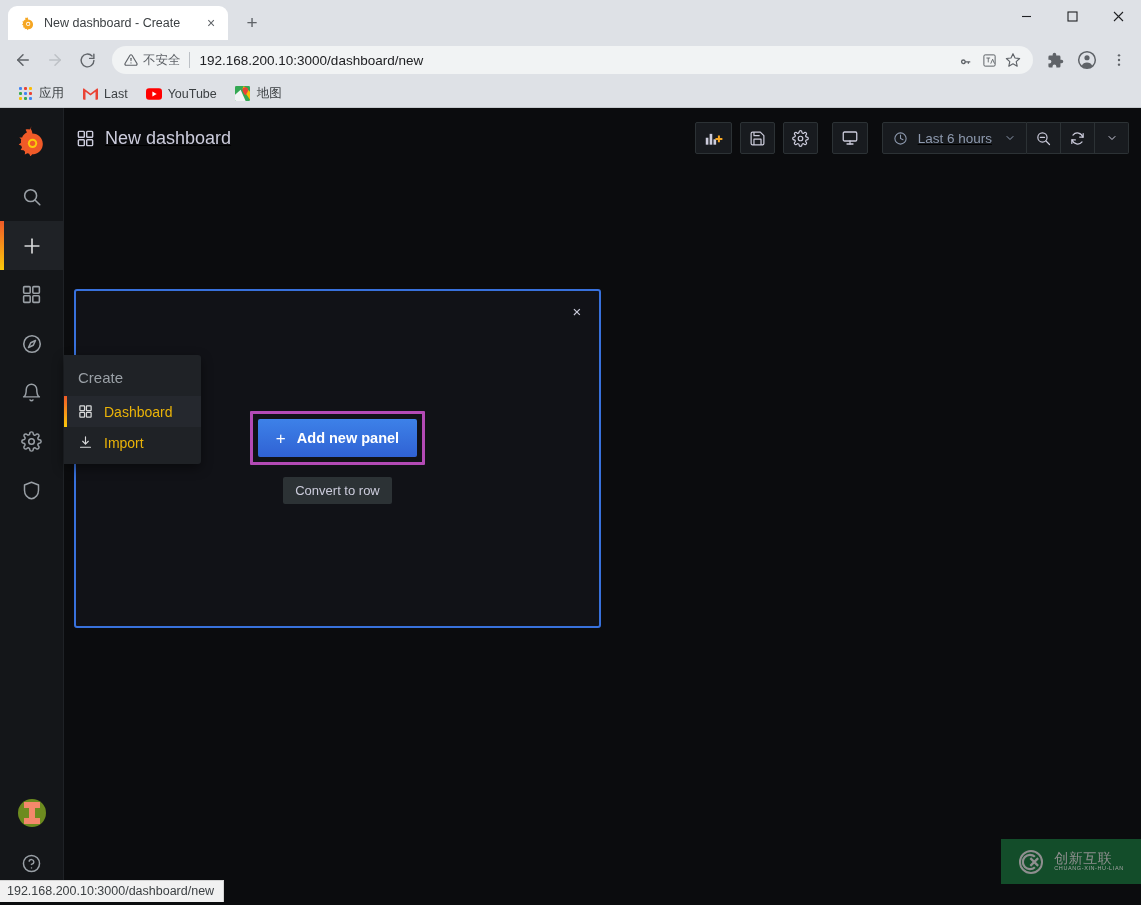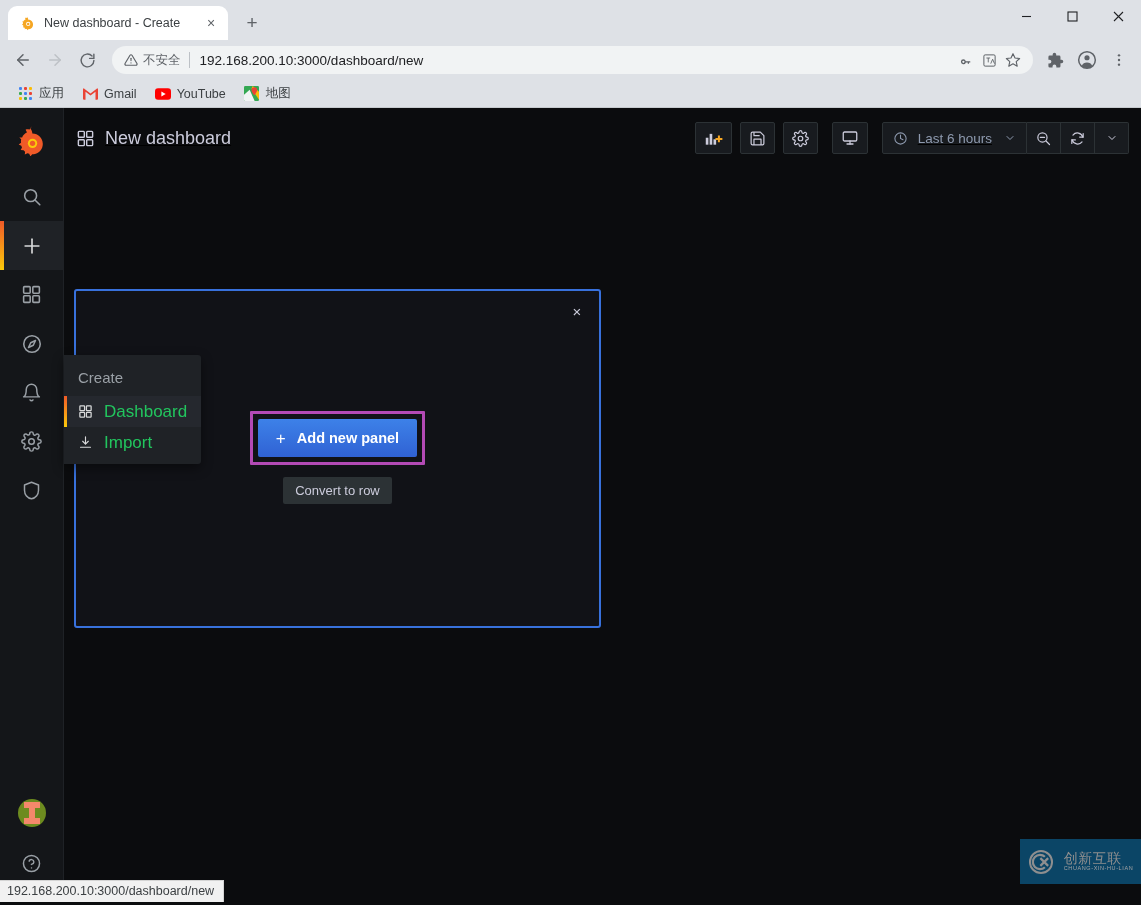--- a/index.html
+++ b/index.html
@@ -307,22 +307,22 @@
   }
   .create-menu-head {
     color: #9aa0a6;
     font-size: 15px;
     padding: 14px 0 10px 14px;
   }
   .cm-item {
     display: flex; align-items: center; gap: 11px;
     height: 31px;
     padding-left: 14px;
-    color: #22c55e;
-    font-size: 17px;
+    color: #eab308;
+    font-size: 14px;
     position: relative;
   }
   .cm-item.active { background: #25282e; }
   .cm-item.active::before {
     content: "";
     position: absolute; left: 0; top: 0; bottom: 0; width: 3px;
     background: linear-gradient(#f05a28,#fbca0a);
   }
   .cm-item svg { display:block; flex: 0 0 auto; }
 
@@ -334,22 +334,22 @@
     border: 1px solid #d4d4d4;
     border-left: none; border-bottom: none;
     color: #3c4043;
     font-size: 12.5px;
     padding: 3px 9px 4px 7px;
     z-index: 60;
   }
   .watermark {
     position: absolute;
     right: 0; bottom: 18px;
-    width: 121px; height: 45px;
-    background: #0c4a6e;
+    width: 140px; height: 45px;
+    background: #14532d;
     display: flex; align-items: center; justify-content: center;
     gap: 10px;
     z-index: 55;
     opacity: .92;
   }
   .wm-logo { width: 26px; height: 26px; flex: 0 0 26px; }
   .wm-text { display: flex; flex-direction: column; line-height: 1.05; }
   .wm-cn { font-size: 14px; color: #9a9a9a; letter-spacing: .5px; }
   .wm-en { font-size: 5.5px; color: #b0b0b0; letter-spacing: .6px; }
 </style>
@@ -479,21 +479,21 @@
         </span>
       </span>
       <span>应用</span>
     </div>
     <div class="bm">
       <span class="bm-ico">
         <svg width="15" height="12" viewBox="0 0 24 18">
             <path fill="#ea4335" d="M1.6 0 12 8 22.4 0H24v16.4a1.6 1.6 0 0 1-1.6 1.6H20V5.4L12 11.4 4 5.4V18H1.6A1.6 1.6 0 0 1 0 16.4V0z"></path>
           </svg>
       </span>
-      <span>Gmail</span>
+      <span>Last</span>
     </div>
     <div class="bm">
       <span class="bm-ico">
         <svg width="16" height="12" viewBox="0 0 24 17">
             <rect width="24" height="17" rx="4.5" fill="#ff0000"></rect>
             <path d="M9.6 4.6v7.8L16 8.5z" fill="#fff"></path>
           </svg>
       </span>
       <span>YouTube</span>
     </div>

